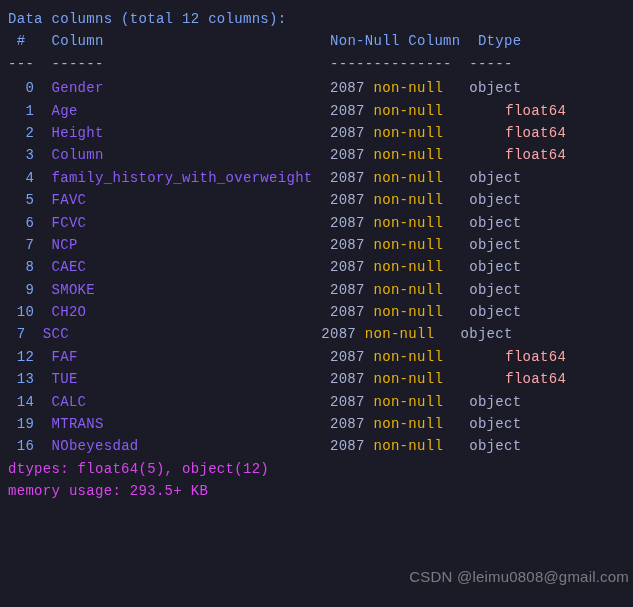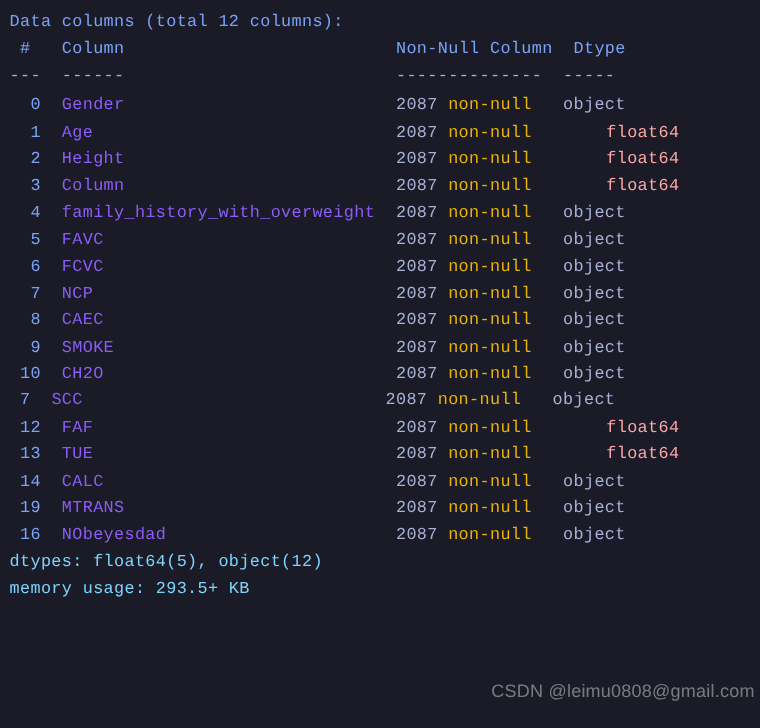--- a/index.html
+++ b/index.html
@@ -54,21 +54,21 @@
     .dtype-object {
       color: #a9b1d6;
       display: inline;
     }
     .dtype-float {
       color: #fca5a5;
       display: inline;
       margin-left: 36px;
     }
     .summary {
-      color: #7dd3fc;
+      color: #d946ef;
       white-space: pre;
     }
     .watermark {
       position: absolute;
       bottom: 18px;
       right: 4px;
       color: rgba(200, 200, 200, 0.55);
       font-family: Arial, sans-serif;
       font-size: 15px;
       letter-spacing: 0.2px;

